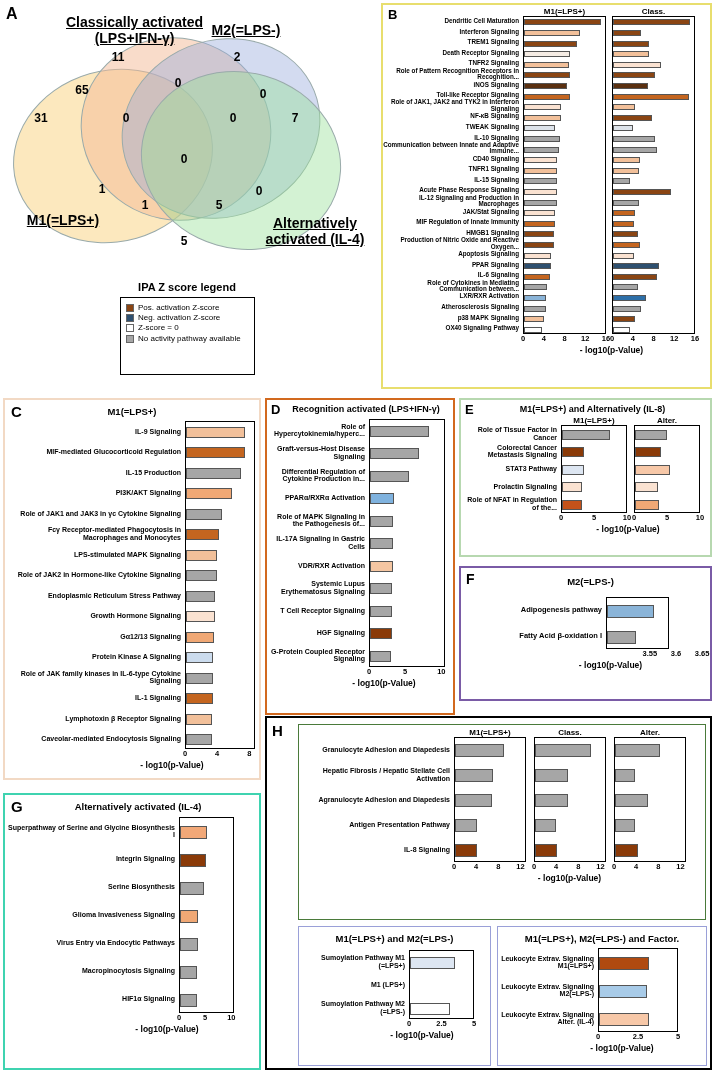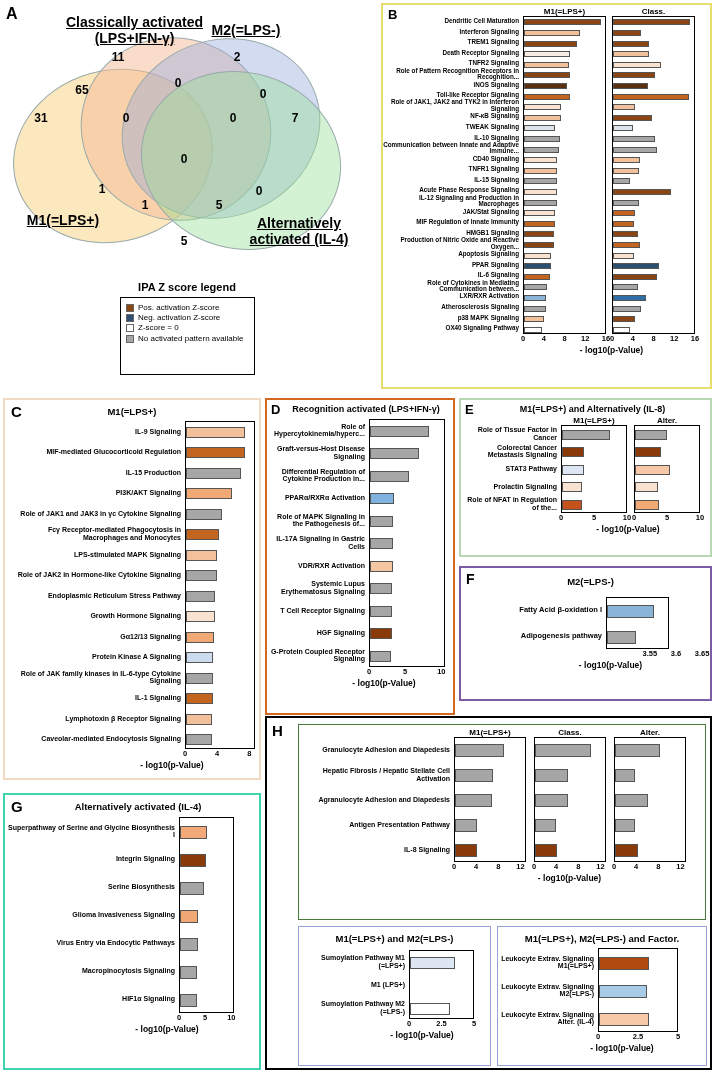--- a/index.html
+++ b/index.html
@@ -54,21 +54,21 @@
     <div class="vnum" style="left:219px;top:205px;">5</div>
     <div class="vnum" style="left:184px;top:241px;">5</div>
 
     <div class="vlab" style="left:52px;top:14px;width:165px;">
       <div>Classically activated</div>
       <div>(LPS+IFN-γ)</div>
     </div>
     <div class="vlab" style="left:196px;top:22px;width:100px;">
       <div>M2(=LPS-)</div>
     </div>
-    <div class="vlab" style="left:234px;top:215px;width:130px;text-align:center;">
+    <div class="vlab" style="left:250px;top:215px;width:130px;text-align:center;">
       <div>Alternatively</div>
       <div>activated (IL-4)</div>
     </div>
     <div class="vlab" style="left:8px;top:212px;width:110px;">
       <div>M1(=LPS+)</div>
     </div>
   </div>
 </div>
 
 <div style="position:absolute;left:113px;top:281px;width:148px;">
@@ -82,21 +82,21 @@
   <div class="legrow">
       <span class="sw" style="background:#2e5070;"></span>
       <span>Neg. activation Z-score</span>
     </div>
   <div class="legrow">
       <span class="sw" style="background:#ffffff;"></span>
       <span>Z-score = 0</span>
     </div>
   <div class="legrow">
       <span class="sw" style="background:#a6a6a6;"></span>
-      <span>No activated pattern available</span>
+      <span>No activity pathway available</span>
     </div>
 </div>
 
 <div class="panel" style="left:381px;top:3px;width:331px;height:386px;border:2px solid #e8de6e;">
   <div class="pl" style="left:5px;top:3px;font-size:13px;">B</div>
   <div style="display:flex;margin-top:2px;">
     <div style="width:140px;"></div>
     <div class="colhdr" style="width:83px;">M1(=LPS+)</div>
     <div style="width:6px;"></div>
     <div class="colhdr" style="width:83px;">Class.</div>
@@ -372,22 +372,22 @@
   </div>
   <div class="axlabel" style="margin-left:85px;">- log10(p-Value)</div>
 </div>
 
 <div class="panel" style="left:459px;top:566px;width:253px;height:135px;border:2px solid #7a5ba6;">
   <div class="pl" style="left:5px;top:4px;font-size:14px;">F</div>
   <div class="ptitle" style="margin-top:8px;margin-left:10px;">M2(=LPS-)</div>
   <div id="fchart" style="margin-top:10px;">
       <div style="display: flex;">
         <div style="width: 145px; display: flex; flex-direction: column;">
+          <div class="rlab" style="height: 26px; display: flex; align-items: center; justify-content: flex-end; font-size: 7.5px;">Adipogenesis pathway</div>
           <div class="rlab" style="height: 26px; display: flex; align-items: center; justify-content: flex-end; font-size: 7.5px;">Fatty Acid β-oxidation I</div>
-          <div class="rlab" style="height: 26px; display: flex; align-items: center; justify-content: flex-end; font-size: 7.5px;">Adipogenesis pathway</div>
         </div>
         <div class="plotbox" style="width: 63px; height: 52px; position: relative;">
           <div class="bar" style="position: absolute; left: 0px; top: 6.5px; height: 13px; width: 76.6667%; background: rgb(138, 180, 216);"></div>
           <div class="bar" style="position: absolute; left: 0px; top: 32.5px; height: 13px; width: 48.3333%; background: rgb(166, 166, 166);"></div>
         </div>
       </div>
     </div>
   <div style="display:flex;padding-left:42px;">
     <div style="width:145px;"></div>
     <div class="ticks" id="fticks" style="width:63px;">

